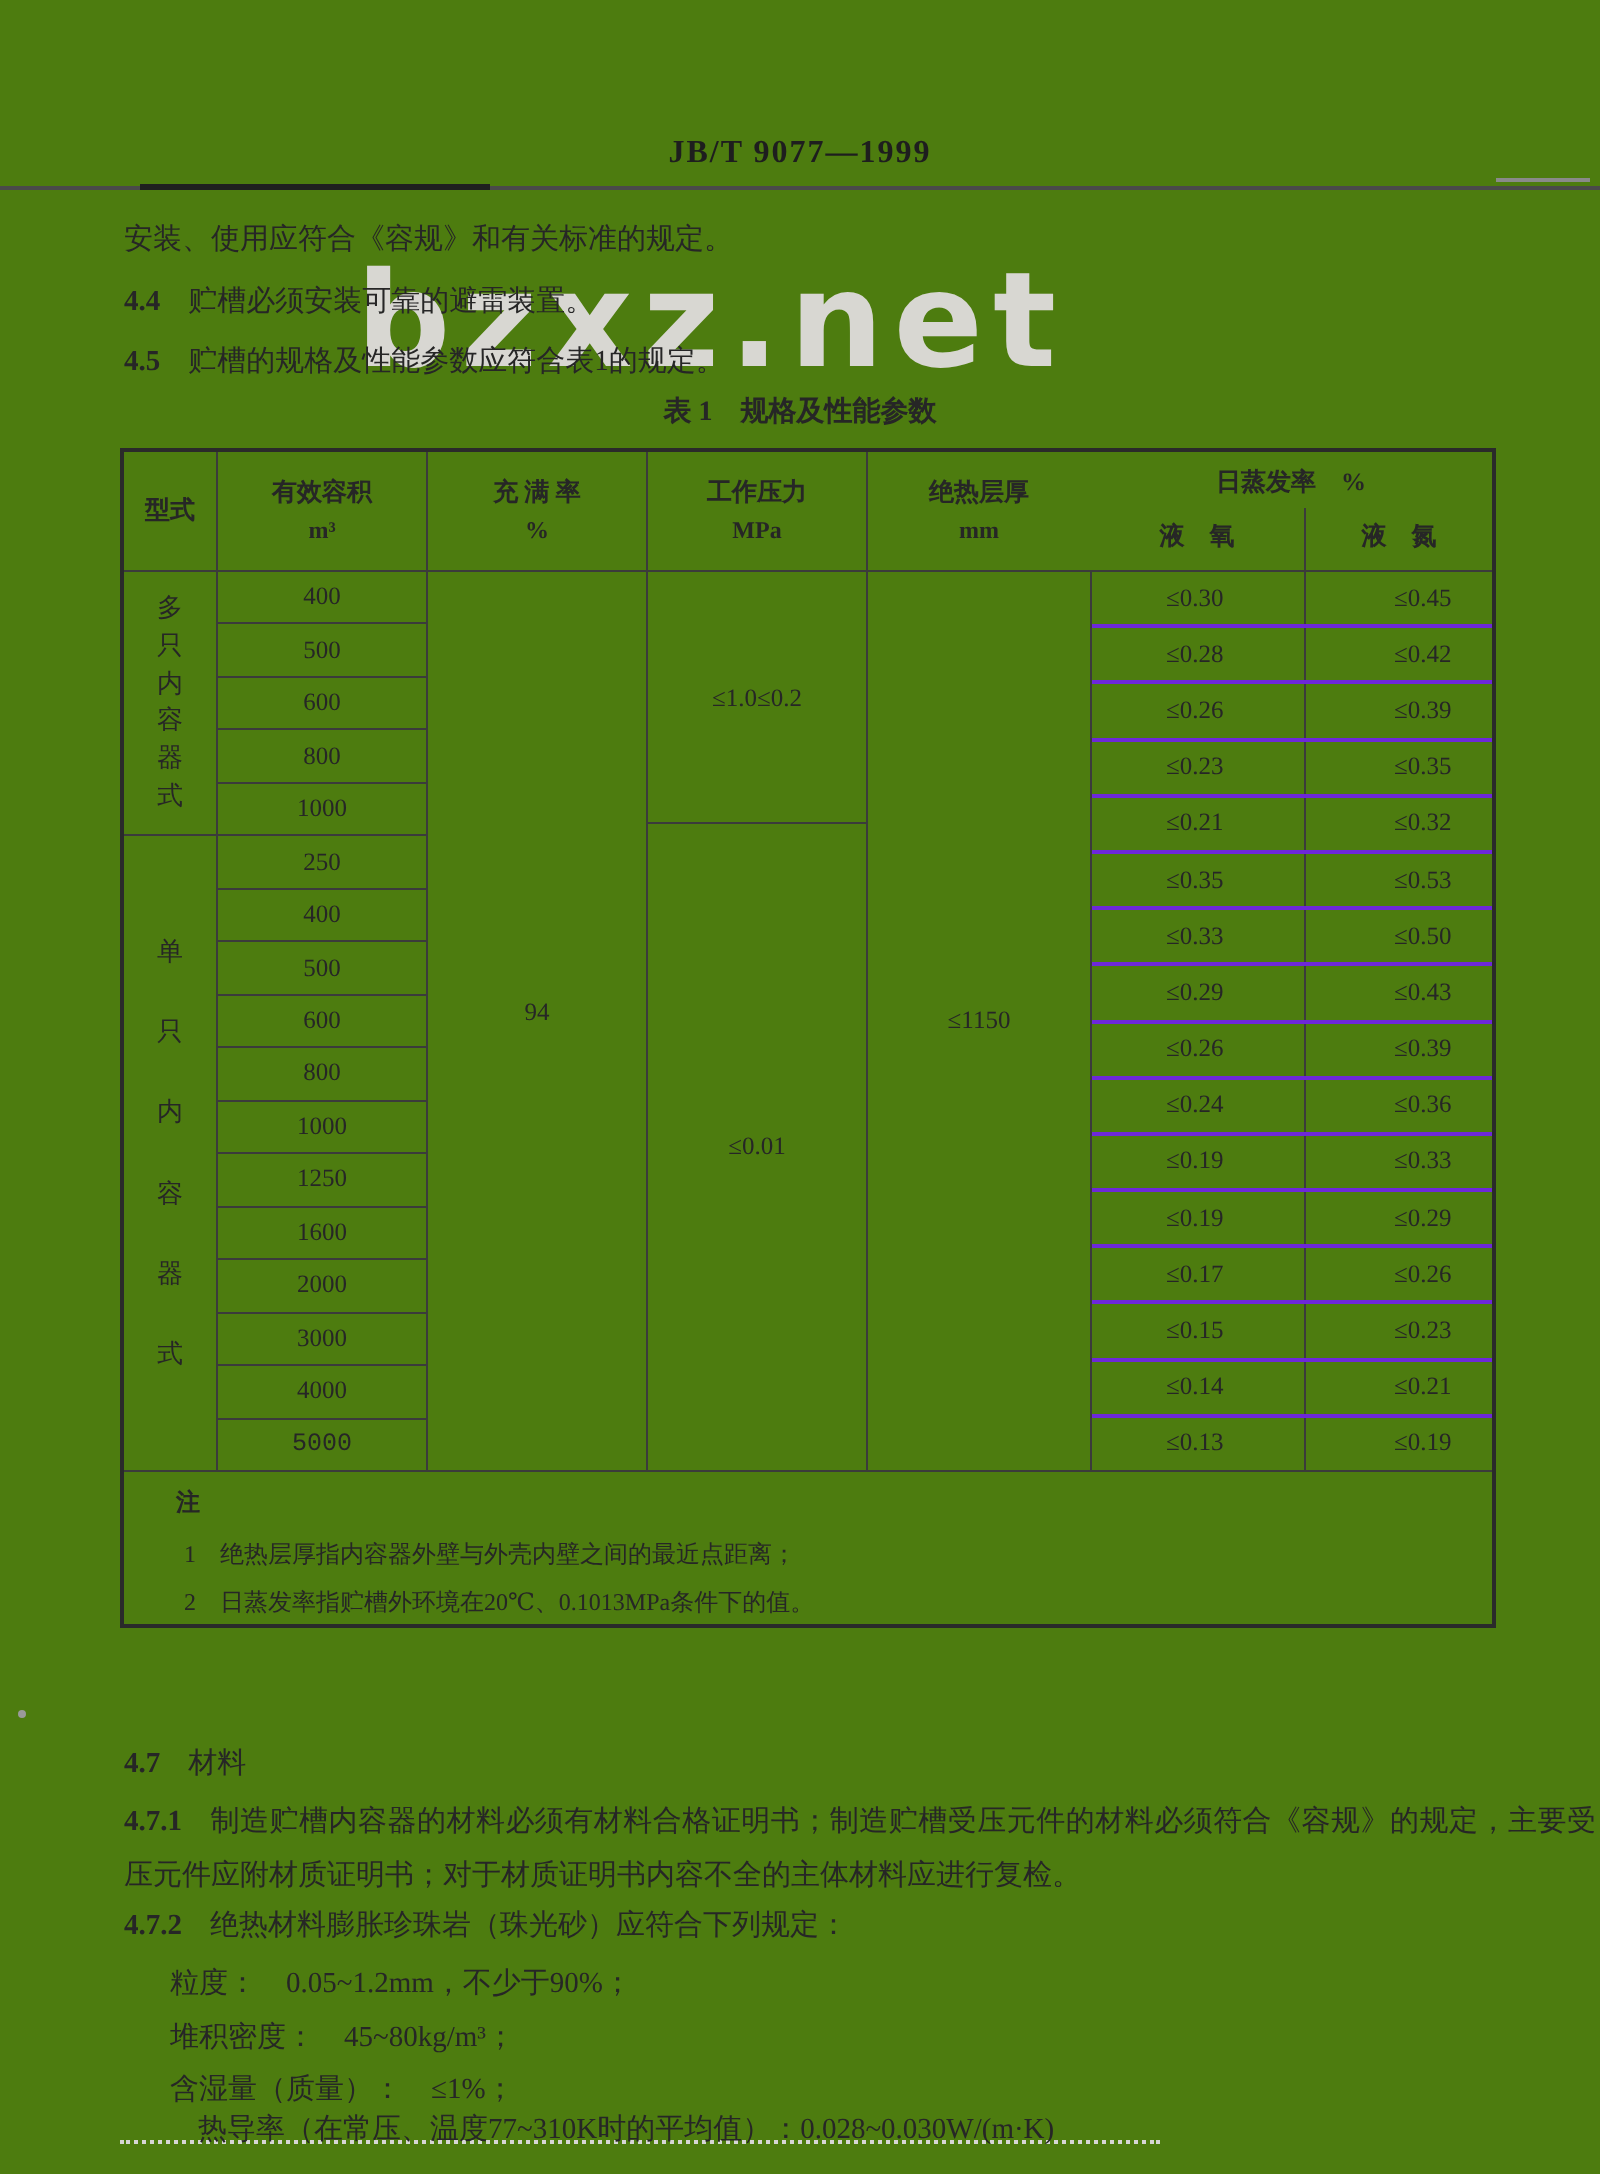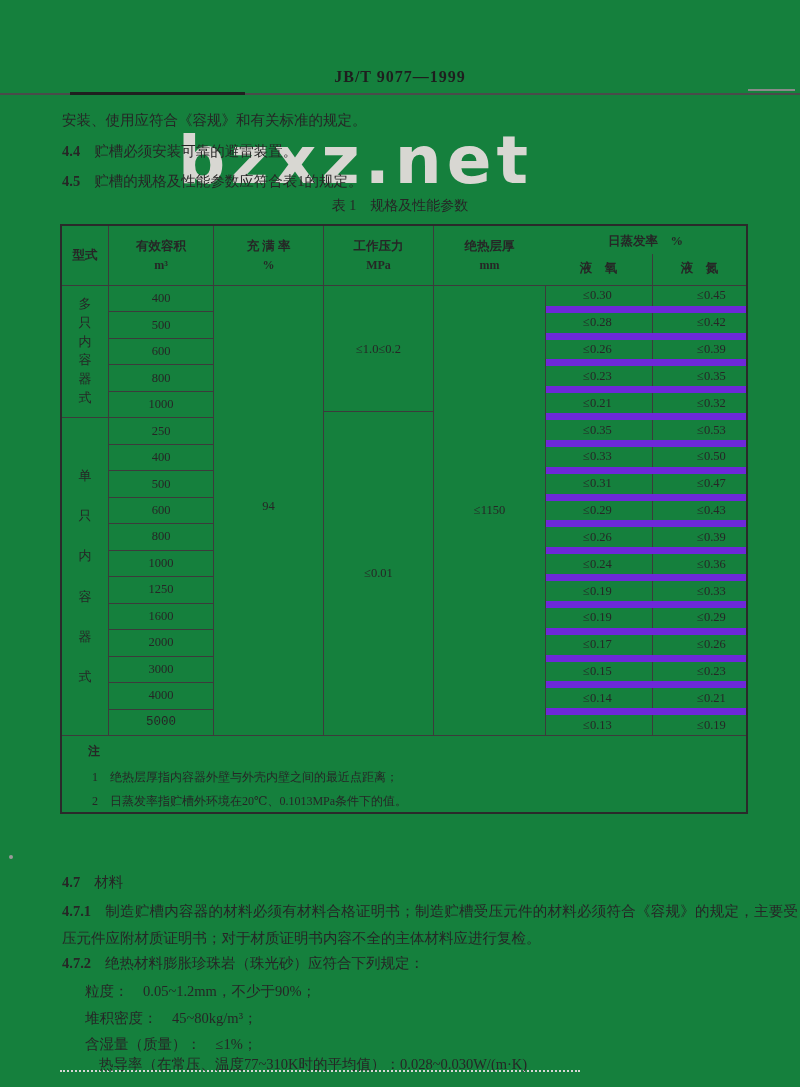--- a/index.html
+++ b/index.html
@@ -1,53 +1,53 @@
 <!DOCTYPE html>
 <html><head>
 <meta charset="utf-8">
 <style>
   html,body{margin:0;padding:0;}
   body{background:#e9e9e9;}
   .page{
     position:relative; width:800px; height:1087px; margin:0 auto;
-    background:#15803d; overflow:hidden;
+    background:#4d7c0f; overflow:hidden;
     font-family:"Liberation Serif","DejaVu Serif",serif;
     color:#262626;
   }
   .abs{position:absolute;}
   
   .doc-number{left:0; top:68px; width:100%; text-align:center;
     font-size:16px; font-weight:bold; letter-spacing:1px; color:#1e1e1e;}
   .head-rule{left:0; top:93px; width:800px; height:2px; background:#4a4a4a;}
   .head-rule-dark{left:70px; top:92px; width:175px; height:3px; background:#1f1f1f;}
   .head-rule-dash{left:748px; top:89px; width:47px; height:2px; background:#8a8a8a;}
   
   .watermark{left:178px; top:122px; z-index:0;
     font-family:"DejaVu Sans","Liberation Sans",sans-serif;
     font-weight:bold; font-size:66px; letter-spacing:5px; color:#d8d7d2;}
   
   .para{left:62px; width:700px; font-size:14.5px; z-index:1; line-height:20px;}
   .para b{font-weight:bold; margin-right:14px;}
   .para-wide{width:736px; text-align:justify; line-height:27px;}
   .caption{left:0; top:197px; width:100%; text-align:center;
-    font-size:14px; font-weight:normal; z-index:1;}
+    font-size:14px; font-weight:bold; z-index:1;}
   
   .tbl{left:60px; top:224px; width:684px; height:586px;
     border:2px solid #2a2a2a; box-sizing:content-box; z-index:1;
     font-size:12.5px; background:transparent;}
   .ln{position:absolute; background:#3b3b3b;}
   .cell{position:absolute; display:flex; align-items:center;
     justify-content:center; text-align:center;}
   .hdr{font-weight:bold; flex-direction:column; line-height:19px;}
   .hdr .unit{font-weight:bold; font-size:12px;}
   .vcol{position:absolute; display:flex; flex-direction:column;}
   .vrow{flex:1; display:flex; align-items:center; justify-content:center;
     border-bottom:1px solid #3b3b3b; font-size:12.5px;}
   .vrow:last-child{border-bottom:none;font-family:Liberation Mono, monospace;}
-  .erow{flex:1; display:flex; border-bottom:7px solid #6d28d9;}
+  .erow{flex:1; display:flex; border-bottom:2px solid #6d28d9;}
   .erow:last-child{border-bottom:none;}
   .ecell-l{width:107px; display:flex; align-items:center; justify-content:center;}
   .ecell-r{width:72px; display:flex; align-items:center; justify-content:center;padding-left:28px;}
   .type-cell{position:absolute; display:flex; flex-direction:column;
     align-items:center; justify-content:space-around; padding:10px 0;
     box-sizing:border-box; font-size:13px;}
   .pressure-cell{line-height:26px;}
   .notes{position:absolute; left:0; top:509px; width:684px; height:77px;
     font-size:12px;}
   .notes .nline{position:absolute; white-space:nowrap;}
@@ -183,24 +183,20 @@
         </div>
       <div class="erow">
           <div class="ecell-l">≤0.35</div>
           <div class="ecell-r">≤0.53</div>
         </div>
       <div class="erow">
           <div class="ecell-l">≤0.33</div>
           <div class="ecell-r">≤0.50</div>
         </div>
       <div class="erow">
-          <div class="ecell-l">≤0.31</div>
-          <div class="ecell-r">≤0.47</div>
-        </div>
-      <div class="erow">
           <div class="ecell-l">≤0.29</div>
           <div class="ecell-r">≤0.43</div>
         </div>
       <div class="erow">
           <div class="ecell-l">≤0.26</div>
           <div class="ecell-r">≤0.39</div>
         </div>
       <div class="erow">
           <div class="ecell-l">≤0.24</div>
           <div class="ecell-r">≤0.36</div>

